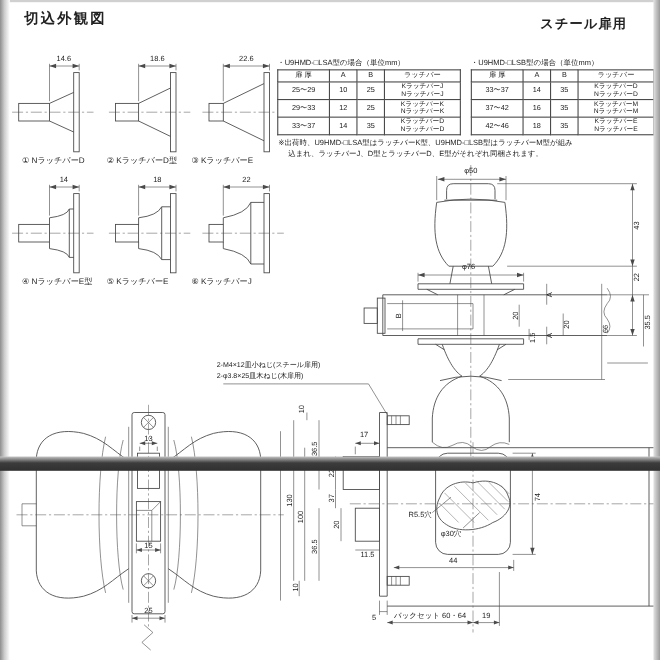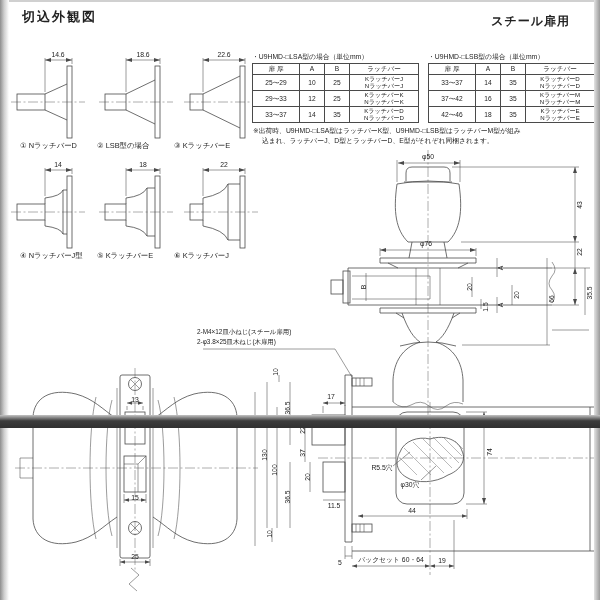--- a/index.html
+++ b/index.html
@@ -279,23 +279,23 @@
       </tbody>
     </table>
   </div>
 
   <div class="note">
     <div class="l1">※出荷時、U9HMD-□LSA型はラッチバーK型、U9HMD-□LSB型はラッチバーM型が組み</div>
     <div class="l2">込まれ、ラッチバーJ、D型とラッチバーD、E型がそれぞれ同梱されます。</div>
   </div>
 
   <span class="cap" style="left:20px;top:141px"><span class="n">①</span><span>NラッチバーD</span></span>
-  <span class="cap" style="left:97px;top:141px"><span class="n">②</span><span>LSB型の場合</span></span>
+  <span class="cap" style="left:97px;top:141px"><span class="n">②</span><span>KラッチバーD型</span></span>
   <span class="cap" style="left:174px;top:141px"><span class="n">③</span><span>KラッチバーE</span></span>
-  <span class="cap" style="left:20px;top:251px"><span class="n">④</span><span>NラッチバーJ型</span></span>
+  <span class="cap" style="left:20px;top:251px"><span class="n">④</span><span>NラッチバーE型</span></span>
   <span class="cap" style="left:97px;top:251px"><span class="n">⑤</span><span>KラッチバーE</span></span>
   <span class="cap" style="left:174px;top:251px"><span class="n">⑥</span><span>KラッチバーJ</span></span>
 
   <span class="dim" style="left:58px;top:54px">14.6</span>
   <span class="dim" style="left:143px;top:54px">18.6</span>
   <span class="dim" style="left:224px;top:54px">22.6</span>
   <span class="dim" style="left:58px;top:164px">14</span>
   <span class="dim" style="left:143px;top:164px">18</span>
   <span class="dim" style="left:224px;top:164px">22</span>
 

